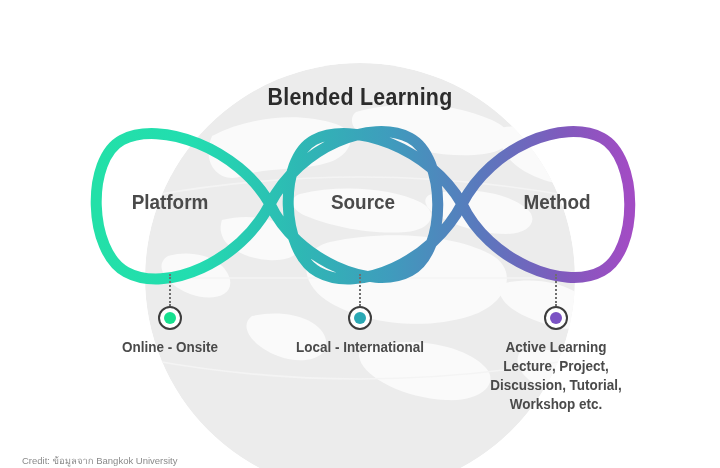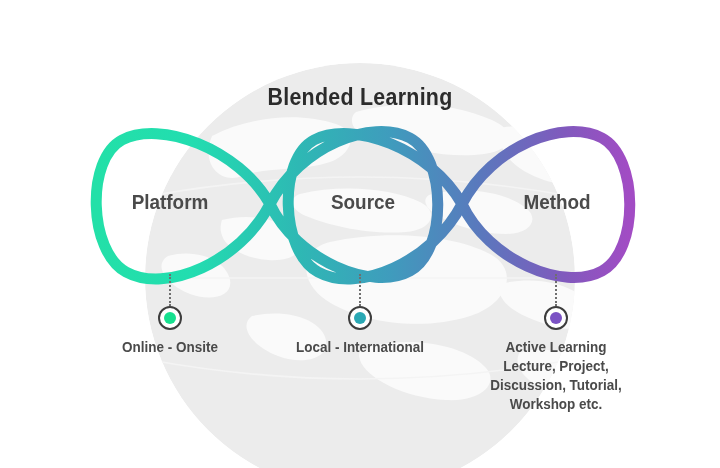--- a/index.html
+++ b/index.html
@@ -251,14 +251,15 @@
       <div class="core" style="background:#7b52c4"></div>
     </div>
     <div class="node-caption">
       <span class="cap-line">Active Learning</span>
       <span class="cap-line">Lecture, Project,</span>
       <span class="cap-line">Discussion, Tutorial,</span>
       <span class="cap-line">Workshop etc.</span>
     </div>
   </div>
 
+  <div class="credit">Credit: ข้อมูลจาก Bangkok University</div>
 
 </div>
 
 </body></html>

